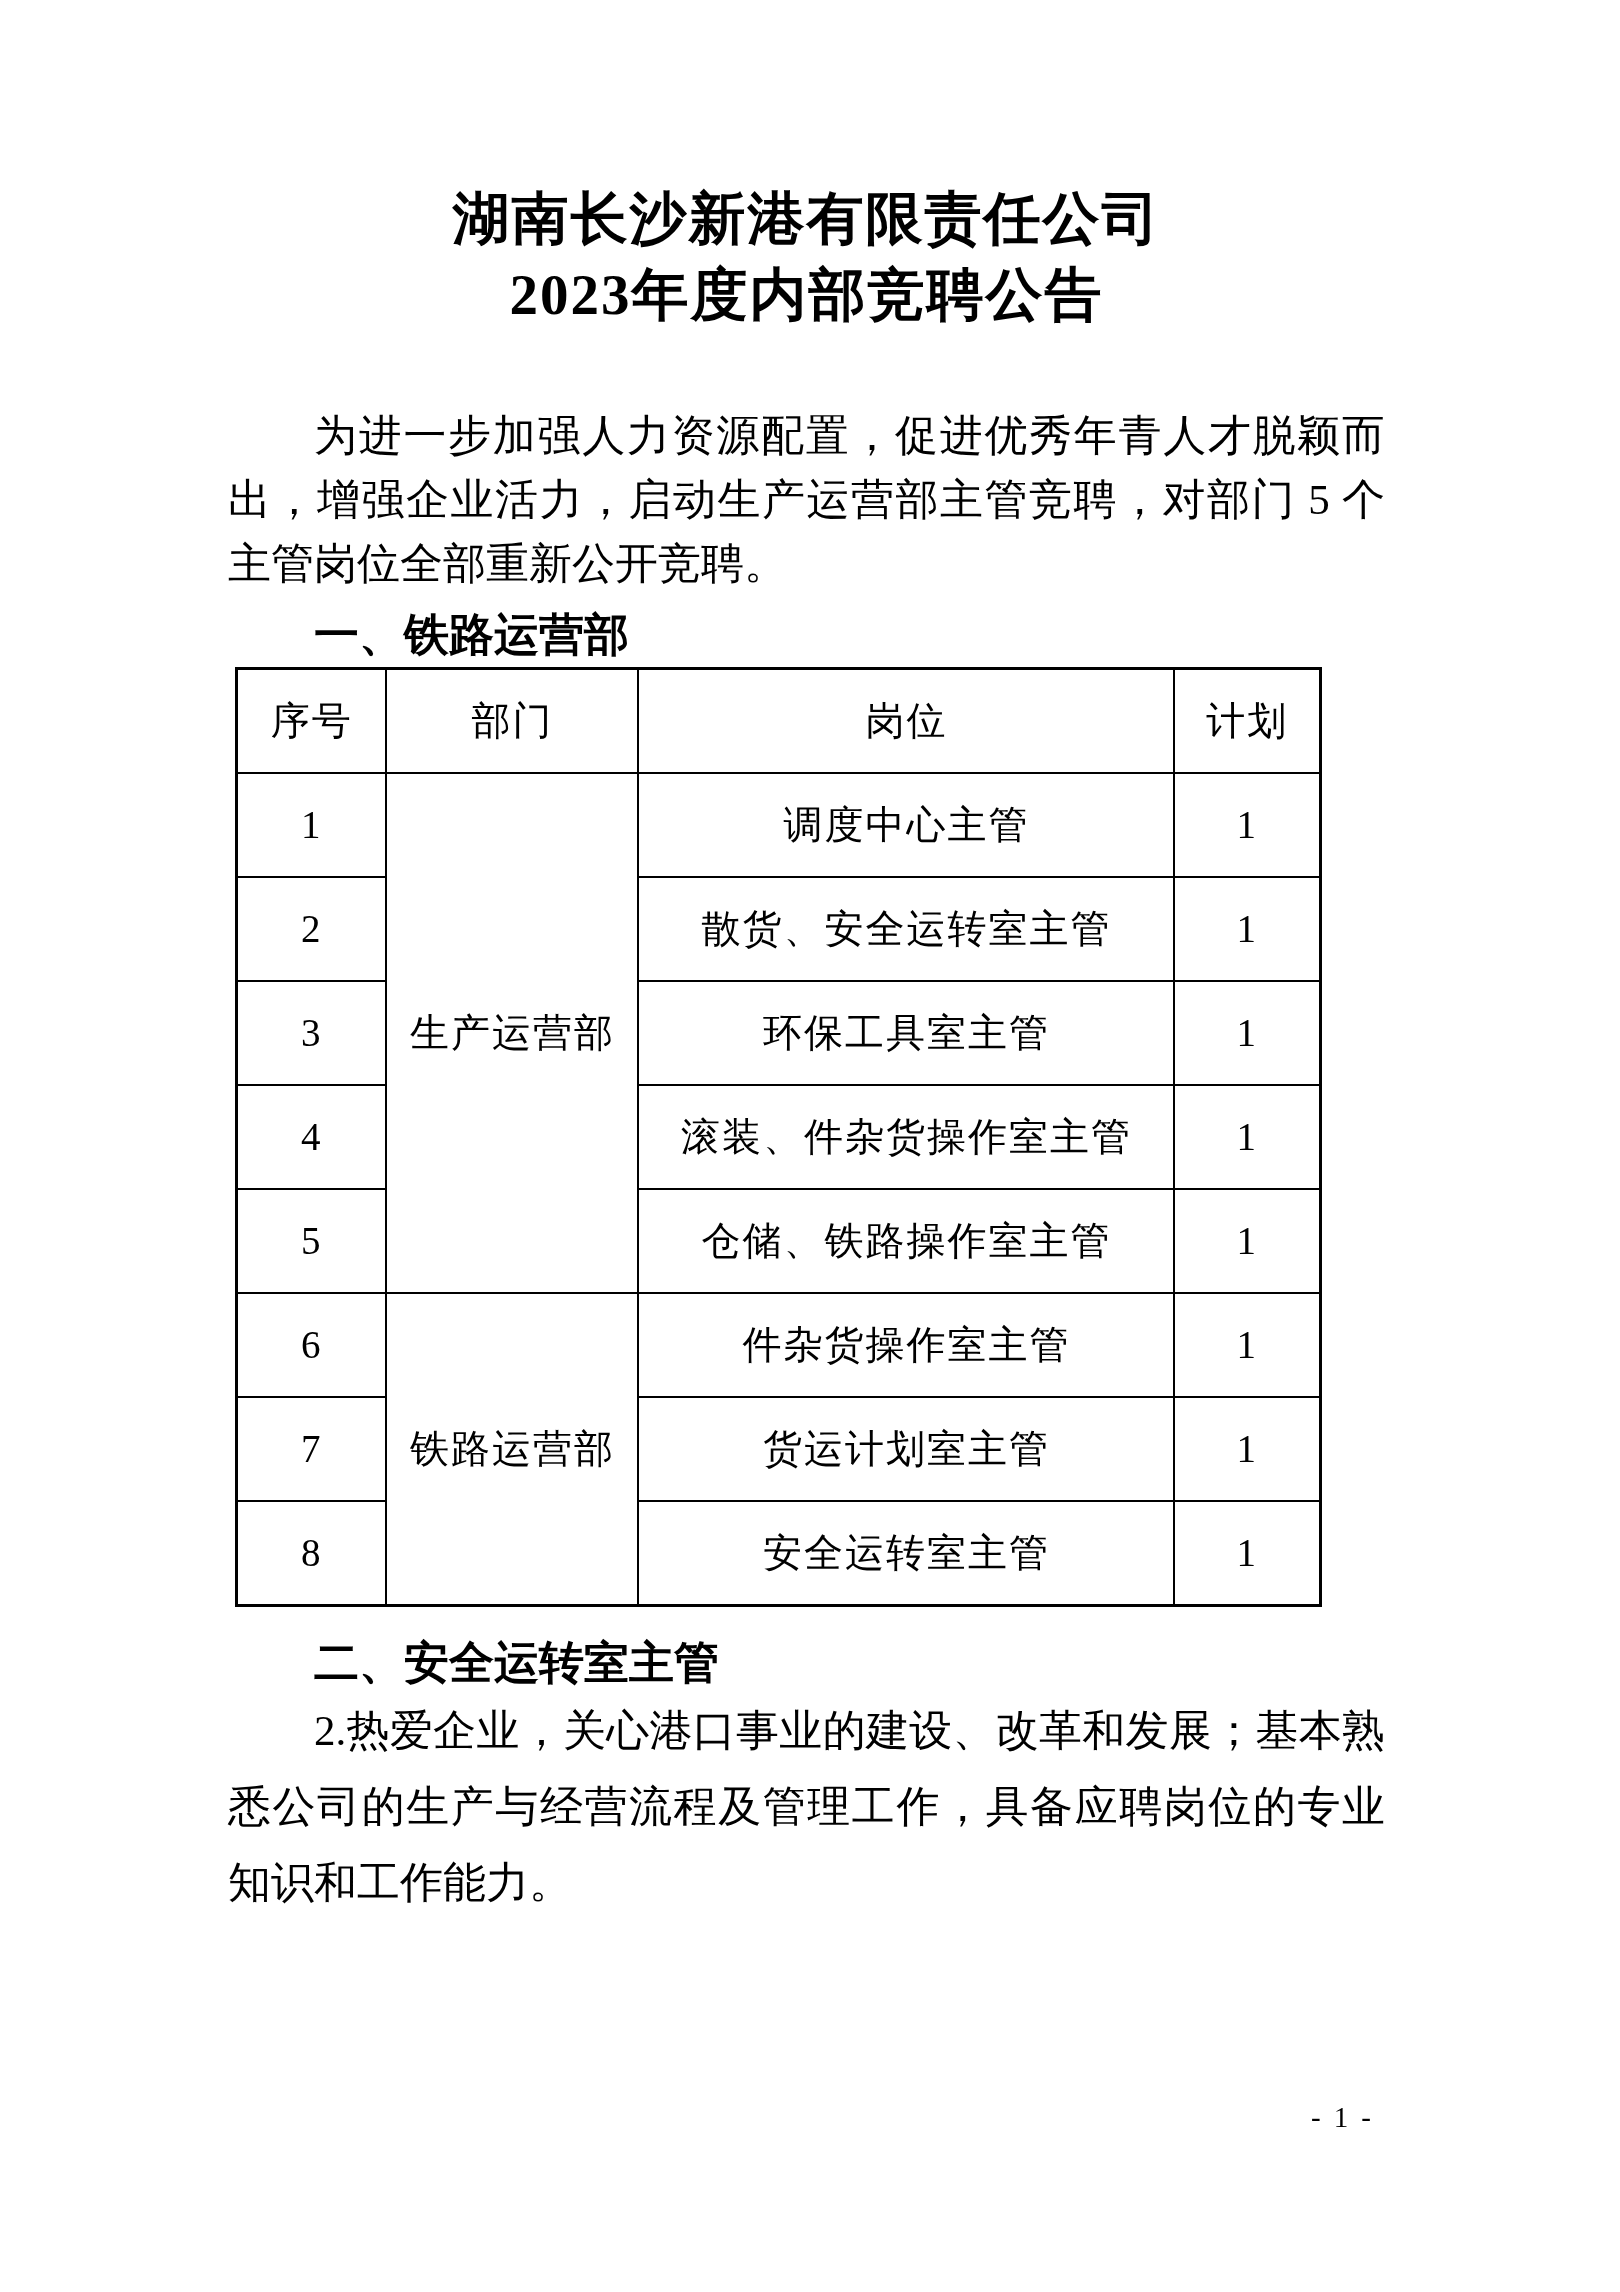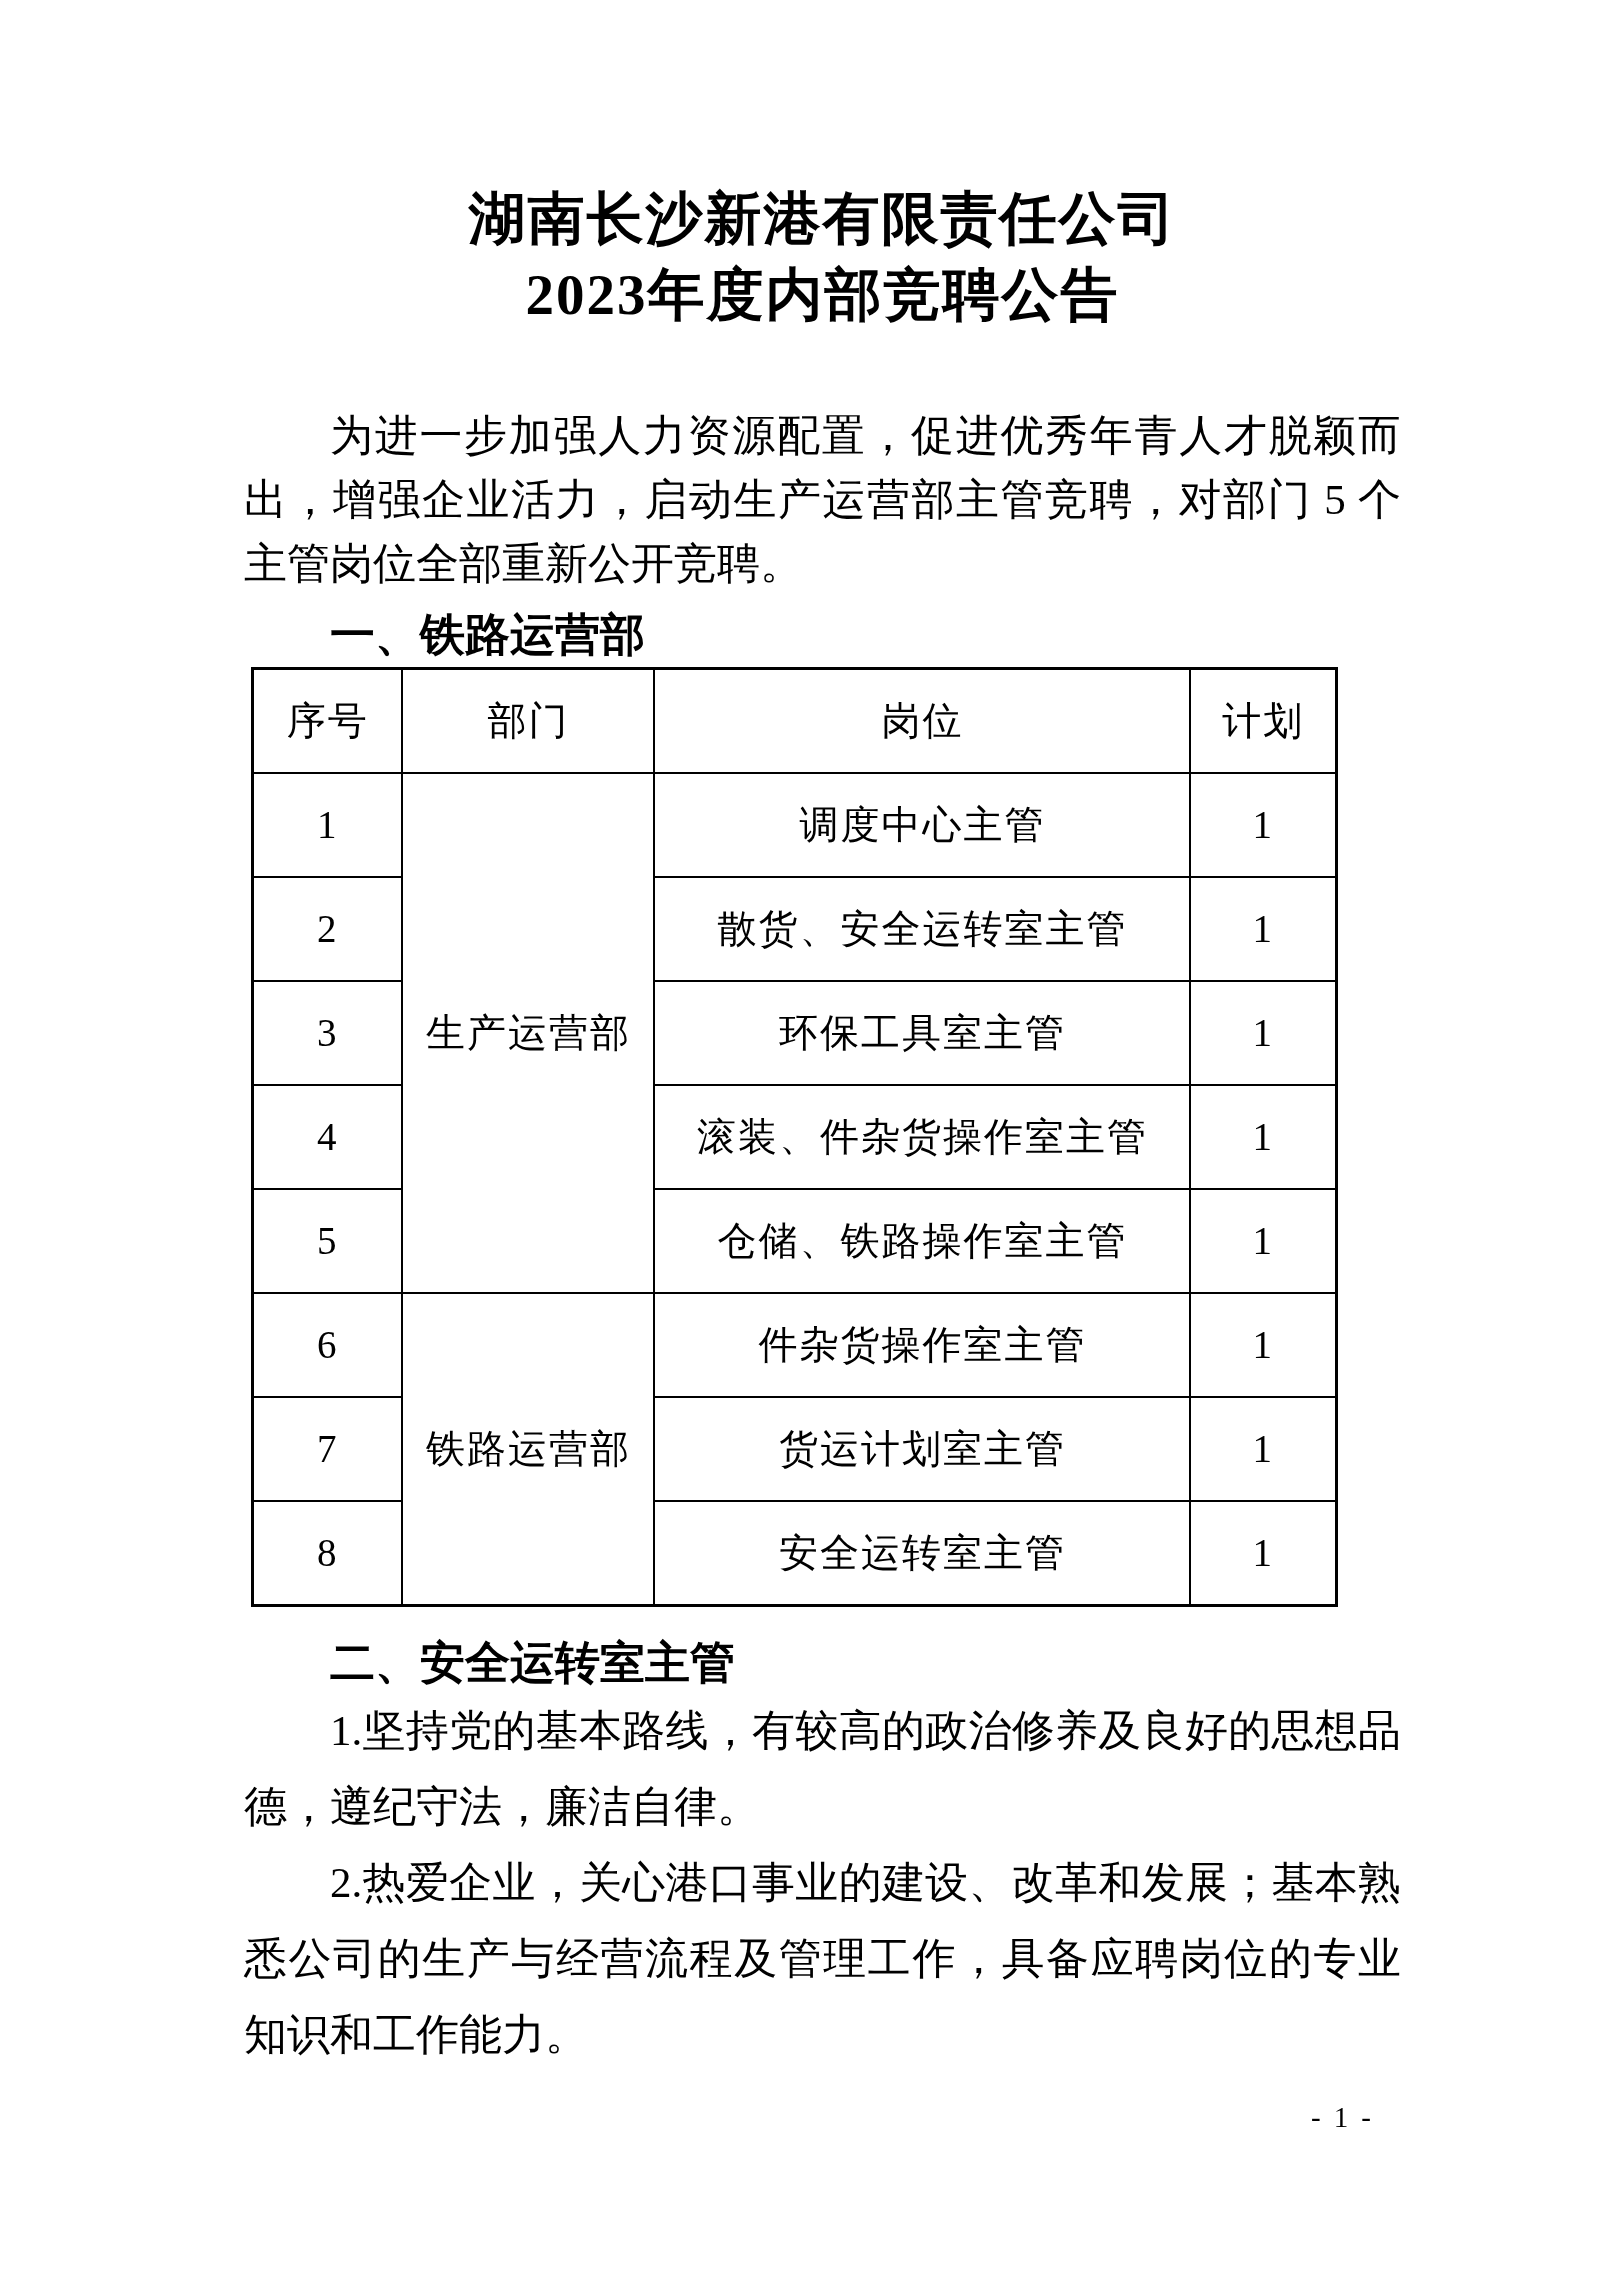--- a/index.html
+++ b/index.html
@@ -13,21 +13,20 @@
     color: #000000;
     font-family: "Liberation Serif", serif;
     position: relative;
     overflow: hidden;
   }
   .doc {
     position: absolute;
     left: 228px;
     top: 181px;
     width: 1157px;
-    margin-left: 16px;
   }
   .title {
     text-align: center;
     font-weight: bold;
     font-size: 57px;
     line-height: 76px;
     letter-spacing: 2px;
     font-family: "Liberation Serif", serif;
   }
   .body-block {
@@ -162,20 +161,19 @@
         <td>8</td>
         <td>安全运转室主管</td>
         <td>1</td>
       </tr>
     </tbody>
   </table>
 
   <div class="sec-heading2">二、安全运转室主管</div>
 
   <div class="items">
-    <p>1.坚持党的基本路线，有较高的政治修养及良好的思想品德，遵纪守法，廉洁自律。</p>
     <p>2.热爱企业，关心港口事业的建设、改革和发展；基本熟悉公司的生产与经营流程及管理工作，具备应聘岗位的专业知识和工作能力。</p>
   </div>
 
 </div>
 
 <div class="page-number">- 1 -</div>
 
 
 </body></html>

